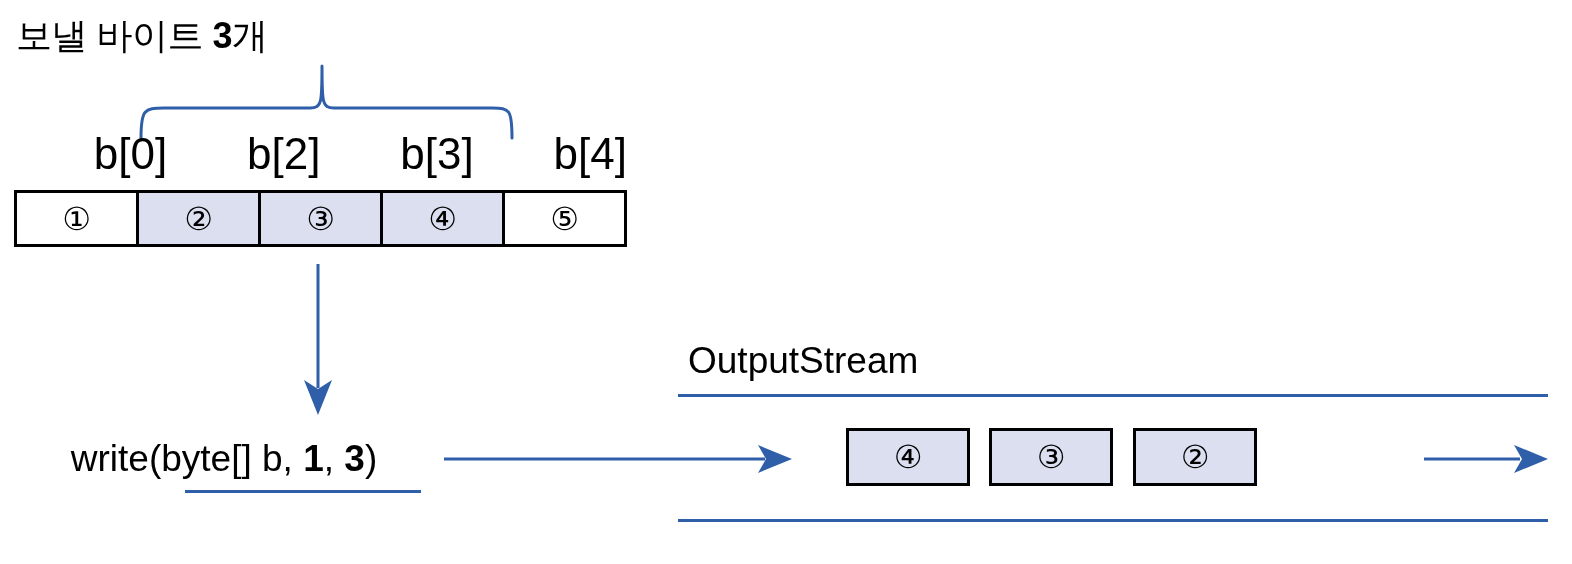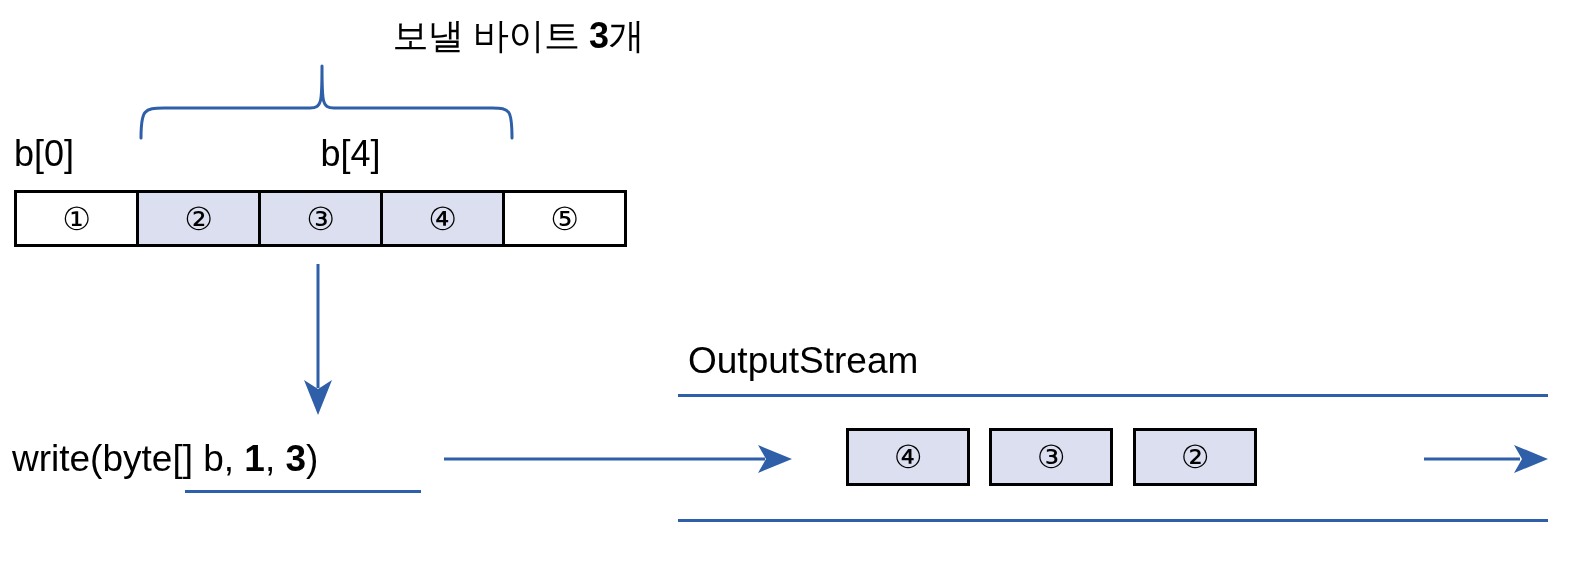--- a/index.html
+++ b/index.html
@@ -15,46 +15,46 @@
     position: relative;
     width: 1572px;
     height: 564px;
     overflow: hidden;
     background: #ffffff;
   }
   .abs { position: absolute; }
 
   
   #caption {
-    left: 0px;
+    left: 16px;
     top: 14px;
     width: 644px;
-    text-align: right;
+    text-align: left;
     font-size: 36px;
     line-height: 44px;
     letter-spacing: -0.5px;
     white-space: pre;
   }
   #caption .bold { font-weight: bold; }
 
   
   #brace-svg { left: 130px; top: 62px; }
 
   
   #index-row {
     left: 14px;
     top: 131px;
     width: 613px;
     height: 50px;
     display: flex;
   }
   #index-row .idx {
     flex: 1 1 0;
-    text-align: left;
-    font-size: 36px;
+    text-align: right;
+    font-size: 44px;
     line-height: 46px;
     white-space: pre;
   }
   #index-row .idx .bold { font-weight: bold; }
 
   
   #byte-array {
     left: 14px;
     top: 190px;
     width: 613px;
@@ -78,23 +78,24 @@
   #byte-array .cell:last-child { border-right: none; }
   #byte-array .cell.sel { background: #dcdff0; }
 
   
   #down-arrow { left: 296px; top: 260px; }
   #write-arrow { left: 440px; top: 440px; }
   #tail-arrow { left: 1420px; top: 440px; }
 
   
   #write-call {
-    left: 12px;
+    left: 4px;
     top: 434px;
     width: 440px;
+    text-align: center;
     font-size: 37px;
     line-height: 50px;
     white-space: pre;
   }
   #write-call .bold { font-weight: bold; }
   #write-underline {
     left: 185px;
     top: 490px;
     width: 236px;
     height: 3px;
@@ -142,20 +143,22 @@
 
   <div class="abs" id="caption"><span>보낼 바이트 </span><span class="bold">3</span><span>개</span></div>
 
   <svg class="abs" id="brace-svg" width="384" height="78" viewBox="0 0 384 78">
     <path d="M 11 76 C 11 48, 14 46, 34 46 L 180 46 C 192 46, 192 40, 192 4
              C 192 40, 192 46, 204 46 L 362 46 C 380 46, 382 48, 382 76" fill="none" stroke="#2f5fa9" stroke-width="3" stroke-linecap="round" stroke-linejoin="round"></path>
   </svg>
 
   <div class="abs" id="index-row">
     <div class="idx"><span>b[</span><span>0</span><span>]</span></div>
+    <div class="idx"><span>b[</span><span>2</span><span>]</span></div>
+    <div class="idx"><span>b[</span><span>3</span><span>]</span></div>
     <div class="idx"><span>b[</span><span>4</span><span>]</span></div>
   </div>
 
   <div class="abs" id="byte-array">
     <div class="cell">①</div>
     <div class="cell sel">②</div>
     <div class="cell sel">③</div>
     <div class="cell sel">④</div>
     <div class="cell">⑤</div>
   </div>

